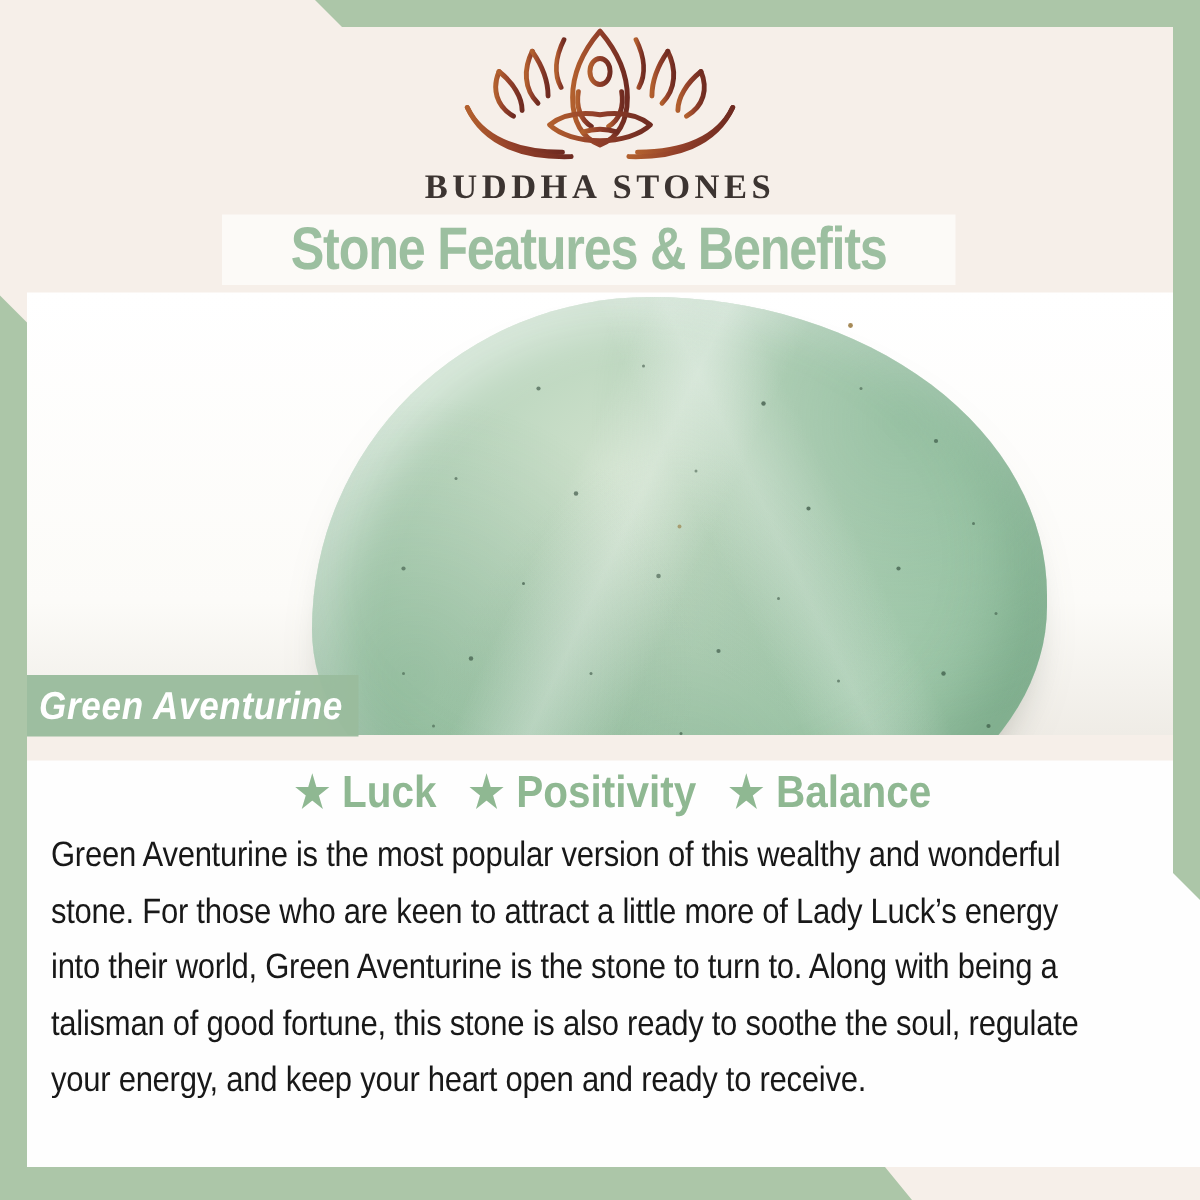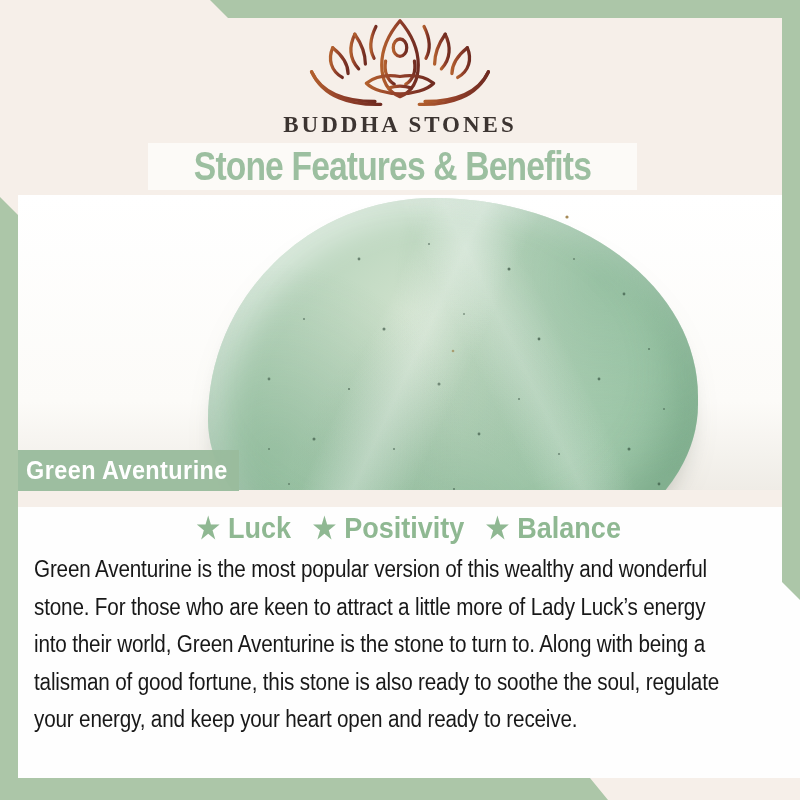--- a/index.html
+++ b/index.html
@@ -65,21 +65,21 @@
       320px 310px 0 .5px rgba(35,60,45,.55), 395px 300px 0 0 rgba(35,60,45,.5),
       450px 285px 0 .4px rgba(30,55,40,.5), 120px 340px 0 0 rgba(35,60,45,.5),
       210px 345px 0 .5px rgba(30,55,40,.55), 290px 335px 0 0 rgba(35,60,45,.5),
       370px 350px 0 .4px rgba(35,60,45,.55), 60px 250px 0 0 rgba(35,60,45,.45),
       358px 18px 0 .6px rgba(150,118,58,.85), 244px 152px 0 .3px rgba(150,118,58,.6);
   }
   
   .stone-badge {
     position:absolute; left:18px; top:450px; width:221px; height:41px;
     background:rgba(154,188,157,.97); display:flex; align-items:center;
-    padding-left:8px; box-sizing:border-box;
+    padding-left:8px; box-sizing:border-box;font-style:italic;
   }
   .stone-badge-text {
     color:#ffffff; font-size:26px; font-weight:bold; letter-spacing:.5px;
     white-space:nowrap; transform:scaleX(.9); transform-origin:left center;
   }
   
   .content-area { position:absolute; left:18px; top:507px; width:782px; height:271px; background:#fefefe; }
   .features-row { position:absolute; left:18px; top:511px; width:782px; text-align:center; }
   .features-inner {
     display:inline-flex; gap:24px; transform:scaleX(.9); transform-origin:center;

